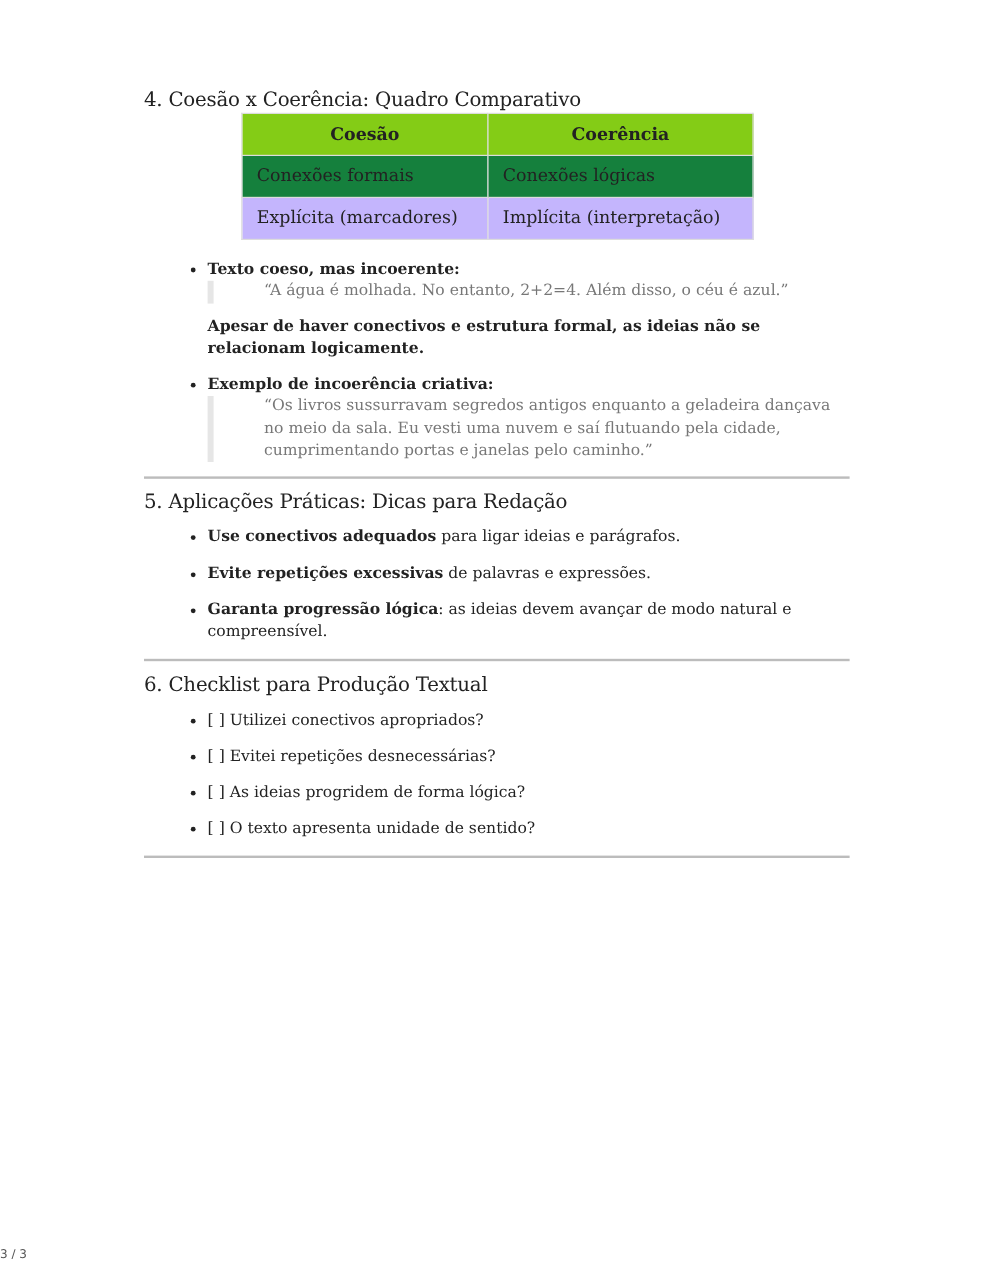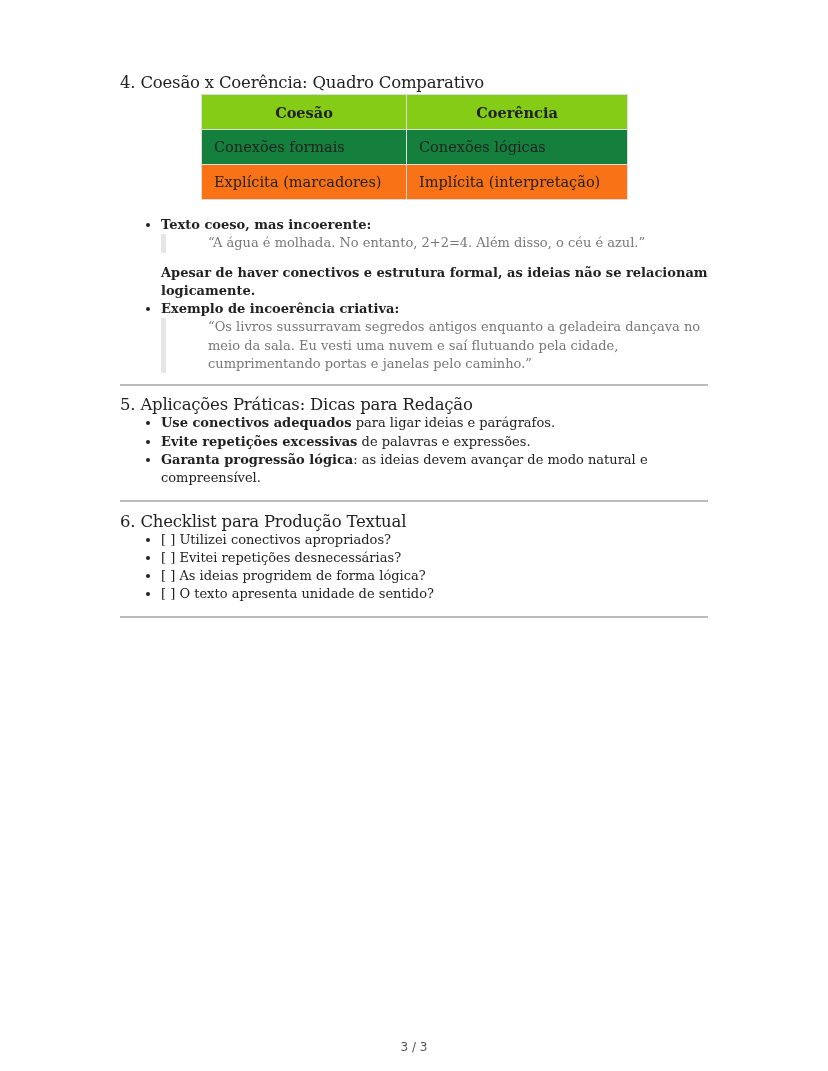--- a/index.html
+++ b/index.html
@@ -4,29 +4,29 @@
 <style>
   html, body { margin: 0; padding: 0; background: #ffffff; }
   body { width: 828px; height: 1071px; position: relative; font-family: "DejaVu Serif", serif; color: #222; overflow: hidden; }
   .page { position: absolute; left: 120px; top: 70px; width: 588px; }
   h2 { font-family: "DejaVu Serif", serif; font-size: 16.5px; font-weight: normal; margin: 0; color: #222; letter-spacing: -0.2px; }
   .sec4 h2 { margin-top: 3px; }
   table { border-collapse: collapse; margin: 2px 0 0 81px; font-size: 14.5px; }
   th, td { border: 1px solid #dcdcdc; padding: 0 12px; height: 34px; }
   th { font-weight: bold; text-align: center; background: #84cc16; }
   tr.r1 td { background: #15803d; }
-  tr.r2 td { background: #f97316; }
+  tr.r2 td { background: #c4b5fd; }
   td.c1 { width: 180px; } td.c2 { width: 196px; }
   ul { margin: 0; padding-left: 41px; font-size: 13px; line-height: 18.3px; }
-  ul li { margin: 0; }
+  ul li { margin: 12px; }
   .bq { border-left: 5px solid #e6e6e6; color: #777; margin: 0 0 0 0; padding: 0 0 0 42px; font-size: 13px; line-height: 18.3px; }
   .para { margin: 11px 0 0 0; font-weight: bold; }
   hr { border: 0; border-top: 2px solid #bcbcbc; margin: 0; }
   .italic-small { font-style: italic; font-size: 11px; }
-  .pagenum { position: absolute; left: 0; width: 828px; text-align: center; top: 1040px; font-family: "DejaVu Sans", sans-serif; font-size: 12px; color: #555; }
+  .pagenum { position: absolute; left: 0; width: 828px; top: 1040px; font-family: "DejaVu Sans", sans-serif; font-size: 10px; color: #555; }
 </style>
 </head>
 <body>
 
 <div class="page">
 
   <section class="sec4">
     <h2>4. Coesão x Coerência: Quadro Comparativo</h2>
     <table>
       <thead>

